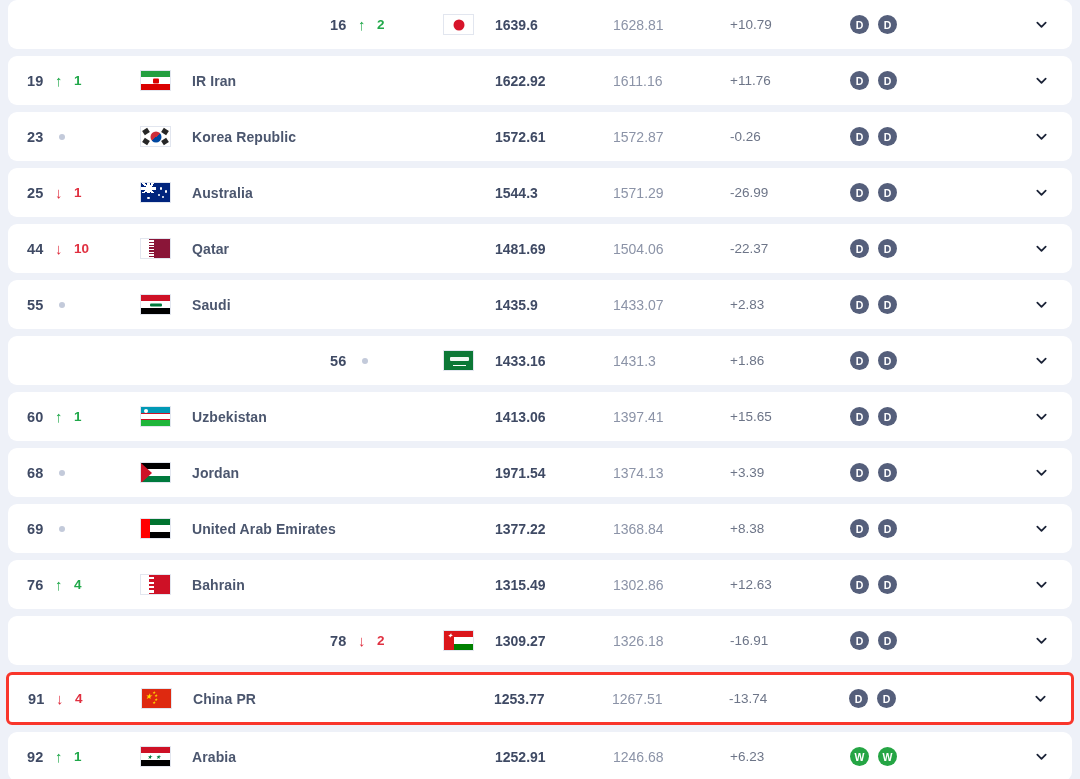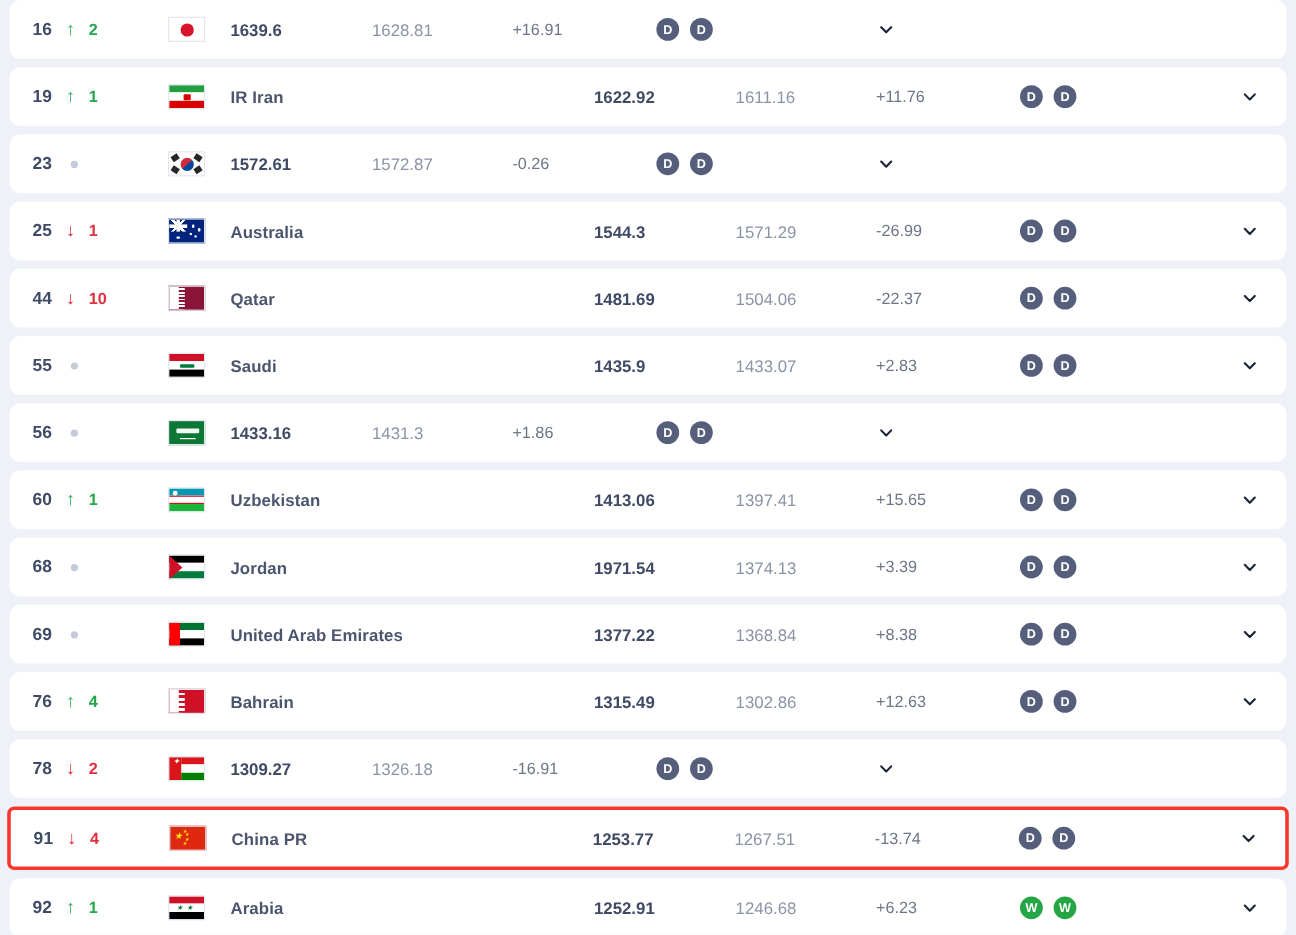--- a/index.html
+++ b/index.html
@@ -26,20 +26,21 @@
 
   .rank-row {
     position: relative;
     height: 49px;
     background: #ffffff;
     border-radius: 9px;
     display: flex;
     align-items: center;
     flex: 0 0 auto;
     margin: 0 8px;
+    justify-content: flex-end;
   }
 
   .rank-row.highlighted {
     border: 3px solid #f9362b;
     border-radius: 6px;
     margin: 0 6px;
     height: 53px;
   }
 
   
@@ -326,21 +327,21 @@
       <div class="col-rank">16</div>
      <div class="col-move">
         <span class="move-arrow move-up">↑</span>
         <span class="move-up">2</span>
       </div>
      <div class="col-flag">
         <span class="flag fl-japan"></span>
       </div>
      <div class="col-points">1639.6</div>
      <div class="col-prev">1628.81</div>
-     <div class="col-delta">+16.91</div>
+     <div class="col-delta">+10.79</div>
      <div class="col-badges">
         <span class="badge D">D</span>
         <span class="badge D">D</span>
       </div>
      <div class="col-chevron">
        <span class="chevron">
           <svg viewBox="0 0 14 14" width="13" height="13" aria-hidden="true">
   <path d="M2.5 5 L7 9.6 L11.5 5" fill="none" stroke="#1b2337" stroke-width="1.9" stroke-linecap="round" stroke-linejoin="round"></path>
           </svg>
         </span>
@@ -383,20 +384,21 @@
         <span class="move-same"></span>
       </div>
      <div class="col-flag">
         <span class="flag fl-korea">
           <i class="k1"></i>
           <i class="k2"></i>
           <i class="k3"></i>
           <i class="k4"></i>
         </span>
       </div>
+     <div class="col-name">Korea Republic</div>
      <div class="col-points">1572.61</div>
      <div class="col-prev">1572.87</div>
      <div class="col-delta">-0.26</div>
      <div class="col-badges">
         <span class="badge D">D</span>
         <span class="badge D">D</span>
       </div>
      <div class="col-chevron">
        <span class="chevron">
           <svg viewBox="0 0 14 14" width="13" height="13" aria-hidden="true">

